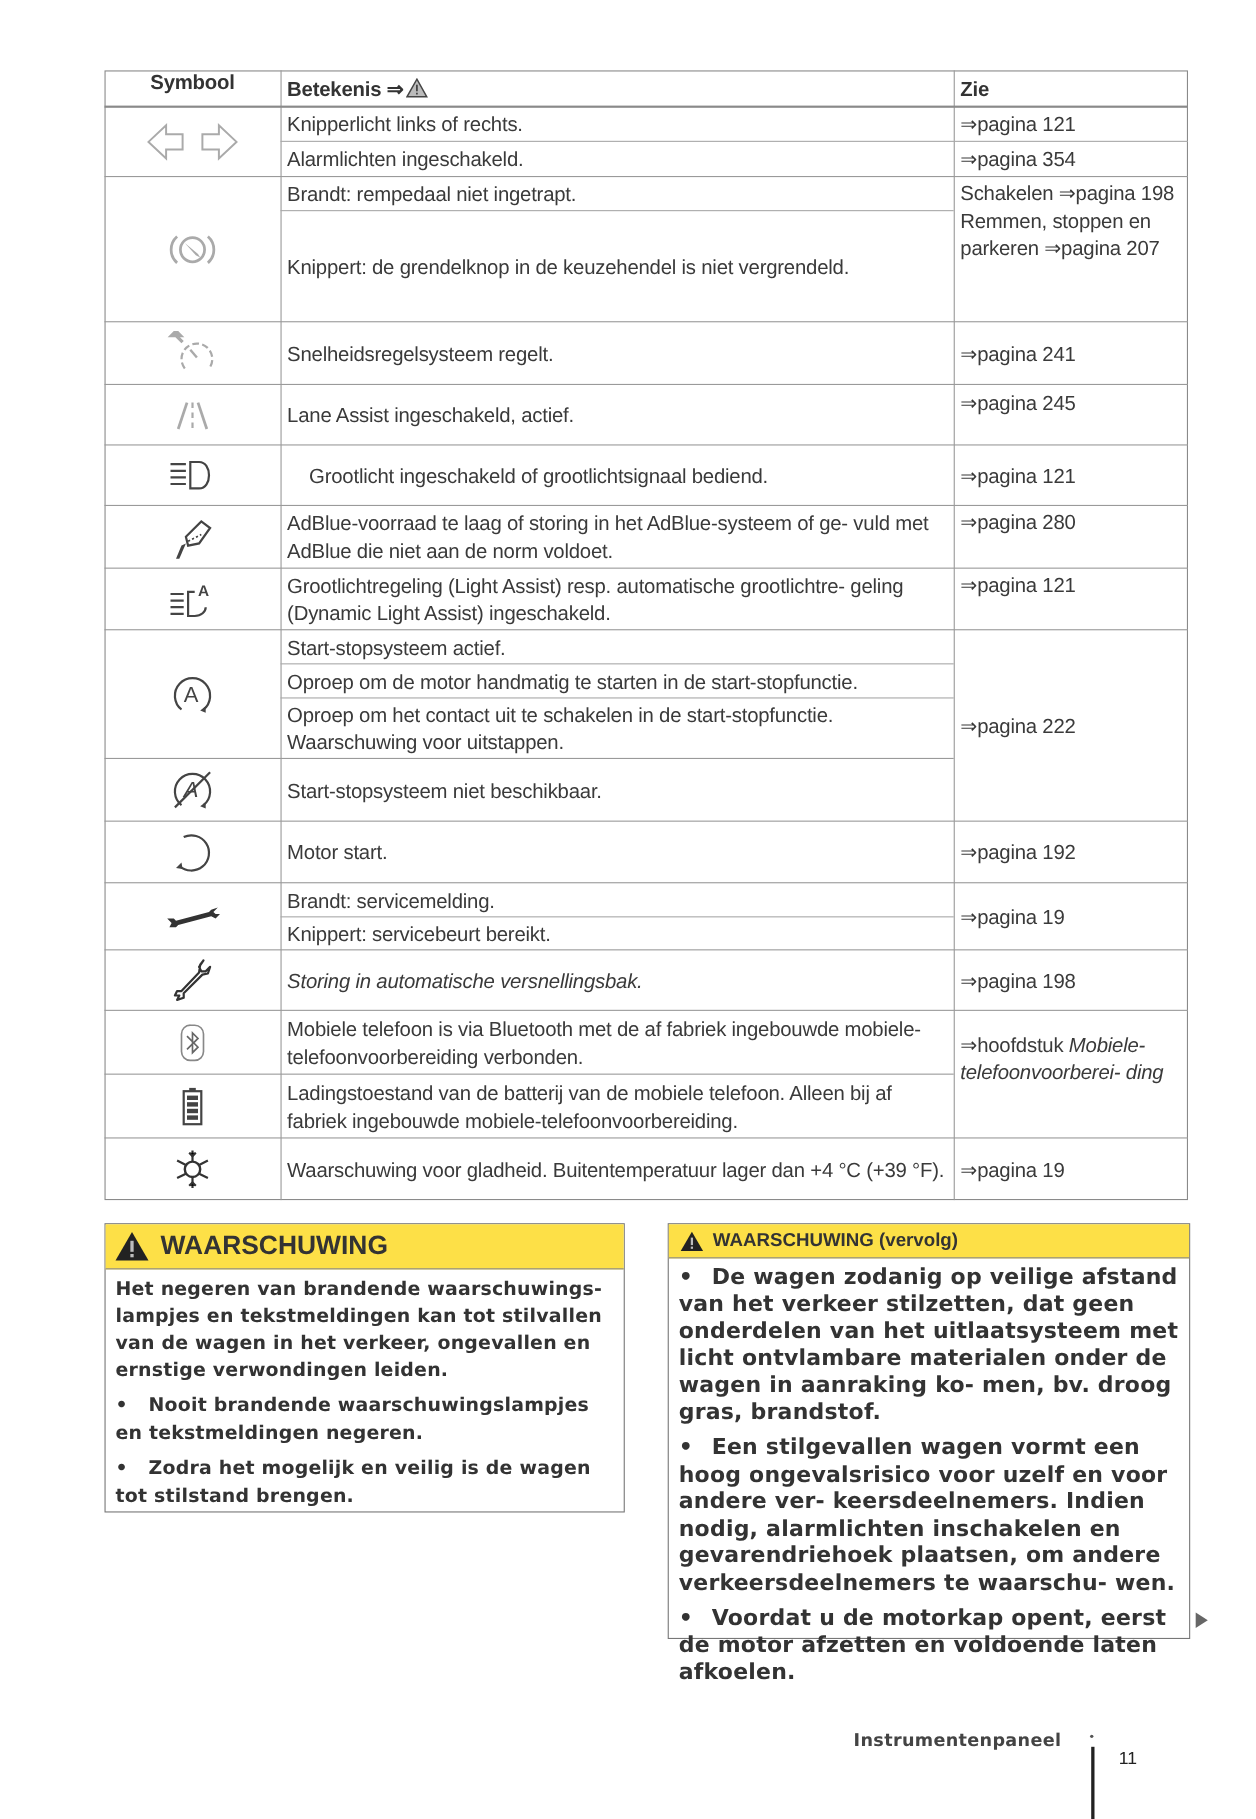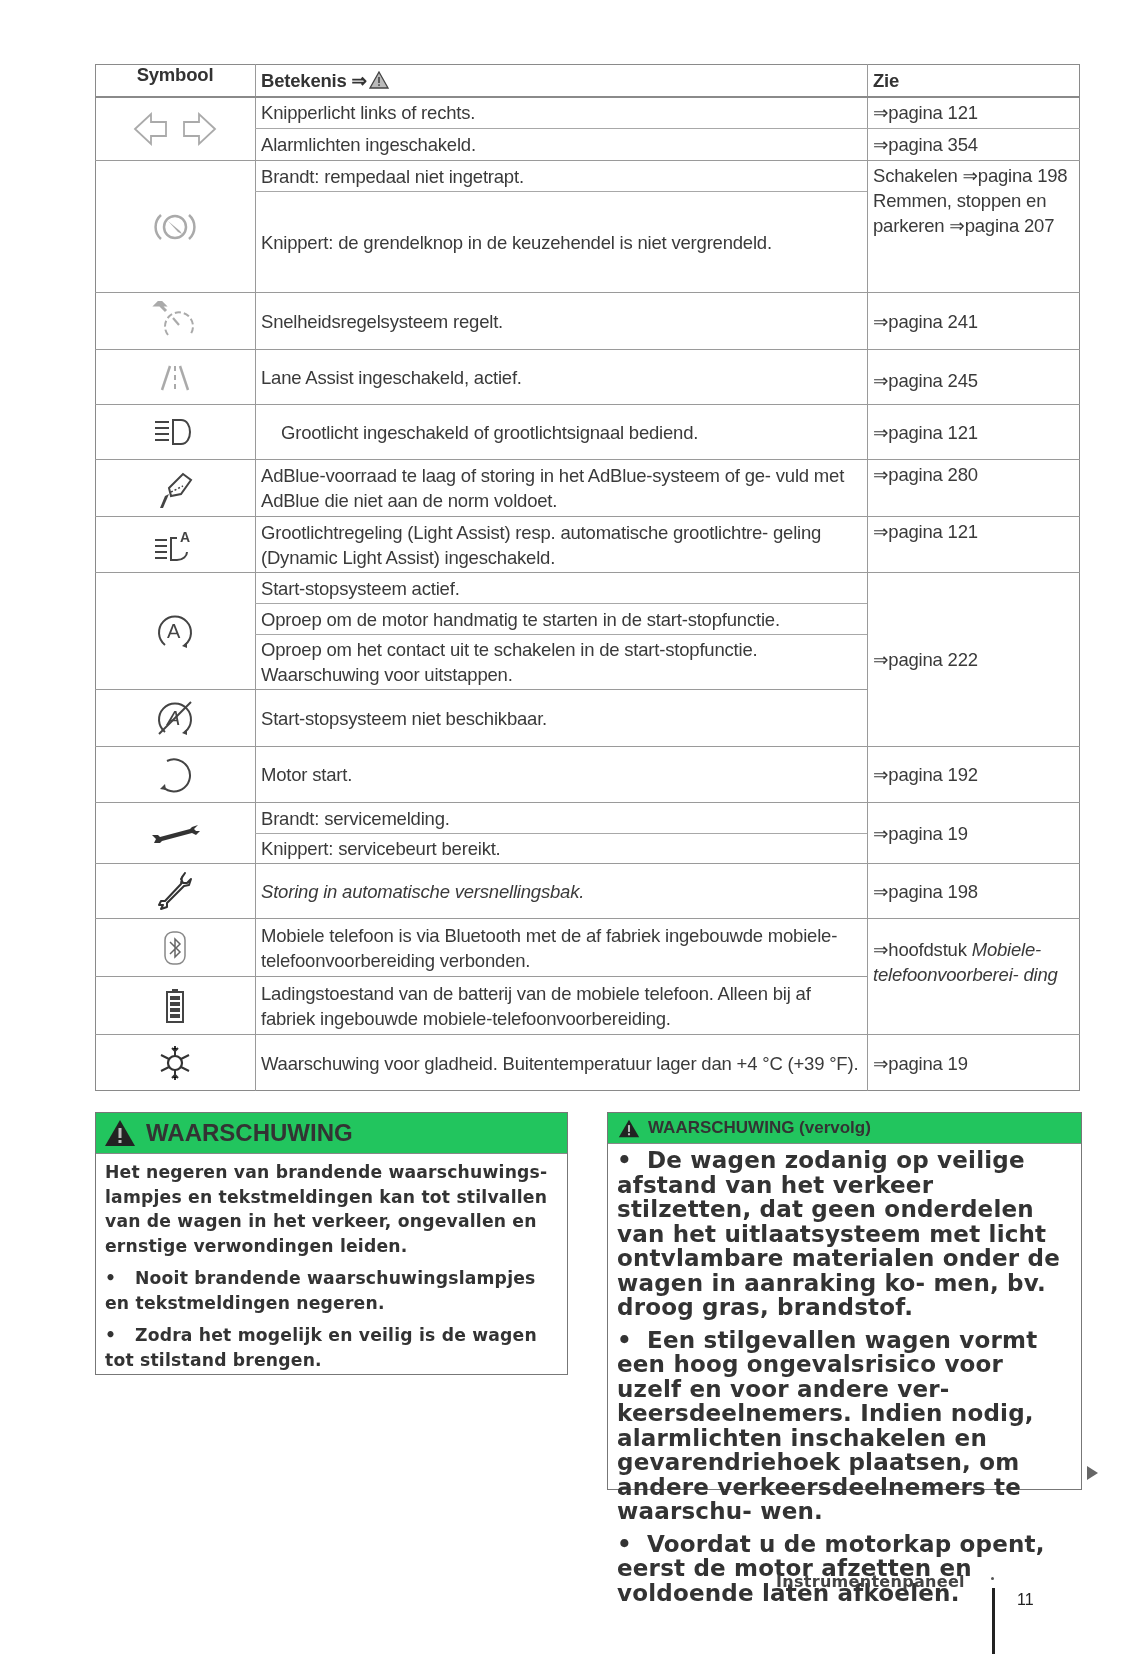--- a/index.html
+++ b/index.html
@@ -7,21 +7,21 @@
   .abs{position:absolute;box-sizing:border-box;}
   .hline{position:absolute;height:0;border-top:1.5px solid #9a9a9a;}
   .hline.thin{border-top:1px solid #a8a8a8;}
   .vline{position:absolute;width:0;border-left:1.5px solid #9a9a9a;}
   .cell{position:absolute;box-sizing:border-box;display:flex;align-items:center;font-size:18.5px;line-height:25px;color:#3a3a3a;padding:0 6px;letter-spacing:-0.2px;}
   .cell.top{align-items:flex-start;padding-top:2px;}
   .hdr{font-weight:bold;font-size:18.5px;color:#333;}
   .sym{position:absolute;display:flex;align-items:center;justify-content:center;}
   .ital{font-style:italic;}
   .warnbox{position:absolute;border:1.5px solid #777;box-sizing:border-box;background:#fff;}
-  .warnhead{background:#22c55e;border-bottom:1.5px solid #888;display:flex;align-items:center;font-weight:bold;color:#333;}
+  .warnhead{background:#fde047;border-bottom:1.5px solid #888;display:flex;align-items:center;font-weight:bold;color:#333;}
   .warnbody{font-weight:bold;color:#333;font-family:"DejaVu Sans",sans-serif;letter-spacing:0.2px;}
   .warnbody p{margin:0 0 8px 0;}
   .bullet{display:inline-block;width:30px;}
 </style>
 </head>
 <body>
 
 <div>
 
   <div class="abs" style="left:95px;top:64px;width:985px;height:1027px;border:1.5px solid #8a8a8a;"></div>
@@ -99,21 +99,21 @@
   <div class="cell" style="left:867px;top:293px;width:213px;height:56px;">⇒pagina 241</div>
 
   <div class="sym" style="left:95px;top:350px;width:160px;height:54px;">
     <svg width="46" height="30" viewBox="0 0 46 30">
         <path d="M10 28 L18 4" stroke="#aaa" stroke-width="2.5"></path>
         <path d="M36 28 L28 4" stroke="#aaa" stroke-width="2.5"></path>
         <path d="M23 4 L23 28" stroke="#aaa" stroke-width="2" stroke-dasharray="5 4"></path>
       </svg>
   </div>
   <div class="cell" style="left:255px;top:350px;width:612px;height:54px;">Lane Assist ingeschakeld, actief.</div>
-  <div class="cell top" style="left:867px;top:364px;width:213px;height:54px;padding-top:4px;">⇒pagina 245</div>
+  <div class="cell top" style="left:867px;top:350px;width:213px;height:54px;padding-top:4px;">⇒pagina 245</div>
 
   <div class="sym" style="left:95px;top:405px;width:160px;height:54px;">
     <svg width="44" height="30" viewBox="0 0 44 30">
         <g stroke="#444" stroke-width="2">
           <path d="M2 5 L16 5"></path>
           <path d="M2 11 L16 11"></path>
           <path d="M2 17 L16 17"></path>
           <path d="M2 23 L16 23"></path>
         </g>
         <path d="M20 3 L28 3 C40 3 40 27 28 27 L20 27 Z" fill="none" stroke="#444" stroke-width="2"></path>
@@ -258,21 +258,21 @@
 
 <div class="warnbox" style="left:607px;top:1112px;width:475px;height:378px;">
   <div class="warnhead" style="height:30px;padding-left:10px;font-size:17px;">
     <svg width="22" height="19" viewBox="0 0 32 28" style="margin-right:8px">
         <path d="M16 1 L31 27 L1 27 Z" fill="#222"></path>
         <rect x="14.5" y="9" width="3" height="10" fill="#bdbdbd"></rect>
         <rect x="14.5" y="21" width="3" height="3" fill="#bdbdbd"></rect>
       </svg>
     <span>WAARSCHUWING (vervolg)</span>
   </div>
-  <div class="warnbody" style="padding:4px 9px;font-size:23px;line-height:24.5px;">
+  <div class="warnbody" style="padding:4px 9px;font-size:20px;line-height:24.5px;">
     <p><span class="bullet">•</span><span>De wagen zodanig op veilige afstand van het verkeer stilzetten, dat geen onderdelen van het uitlaatsysteem met licht ontvlambare materialen onder de wagen in aanraking ko- men, bv. droog gras, brandstof.</span></p>
     <p><span class="bullet">•</span><span>Een stilgevallen wagen vormt een hoog ongevalsrisico voor uzelf en voor andere ver- keersdeelnemers. Indien nodig, alarmlichten inschakelen en gevarendriehoek plaatsen, om andere verkeersdeelnemers te waarschu- wen.</span></p>
     <p><span class="bullet">•</span><span>Voordat u de motorkap opent, eerst de motor afzetten en voldoende laten afkoelen.</span></p>
   </div>
 </div>
 <div class="abs" style="left:1087px;top:1466px;width:0;height:0;border-top:7px solid transparent;border-bottom:7px solid transparent;border-left:11px solid #666;"></div>
 
 <div class="abs" style="left:776px;top:1572px;font-size:16px;font-weight:bold;color:#444;font-family:'DejaVu Sans',sans-serif;letter-spacing:0.3px;">Instrumentenpaneel</div>
 <div class="abs" style="left:992px;top:1588px;width:3px;height:66px;background:#222;"></div>
 <div class="abs" style="left:991px;top:1577px;width:3px;height:3px;background:#555;border-radius:50%;"></div>

